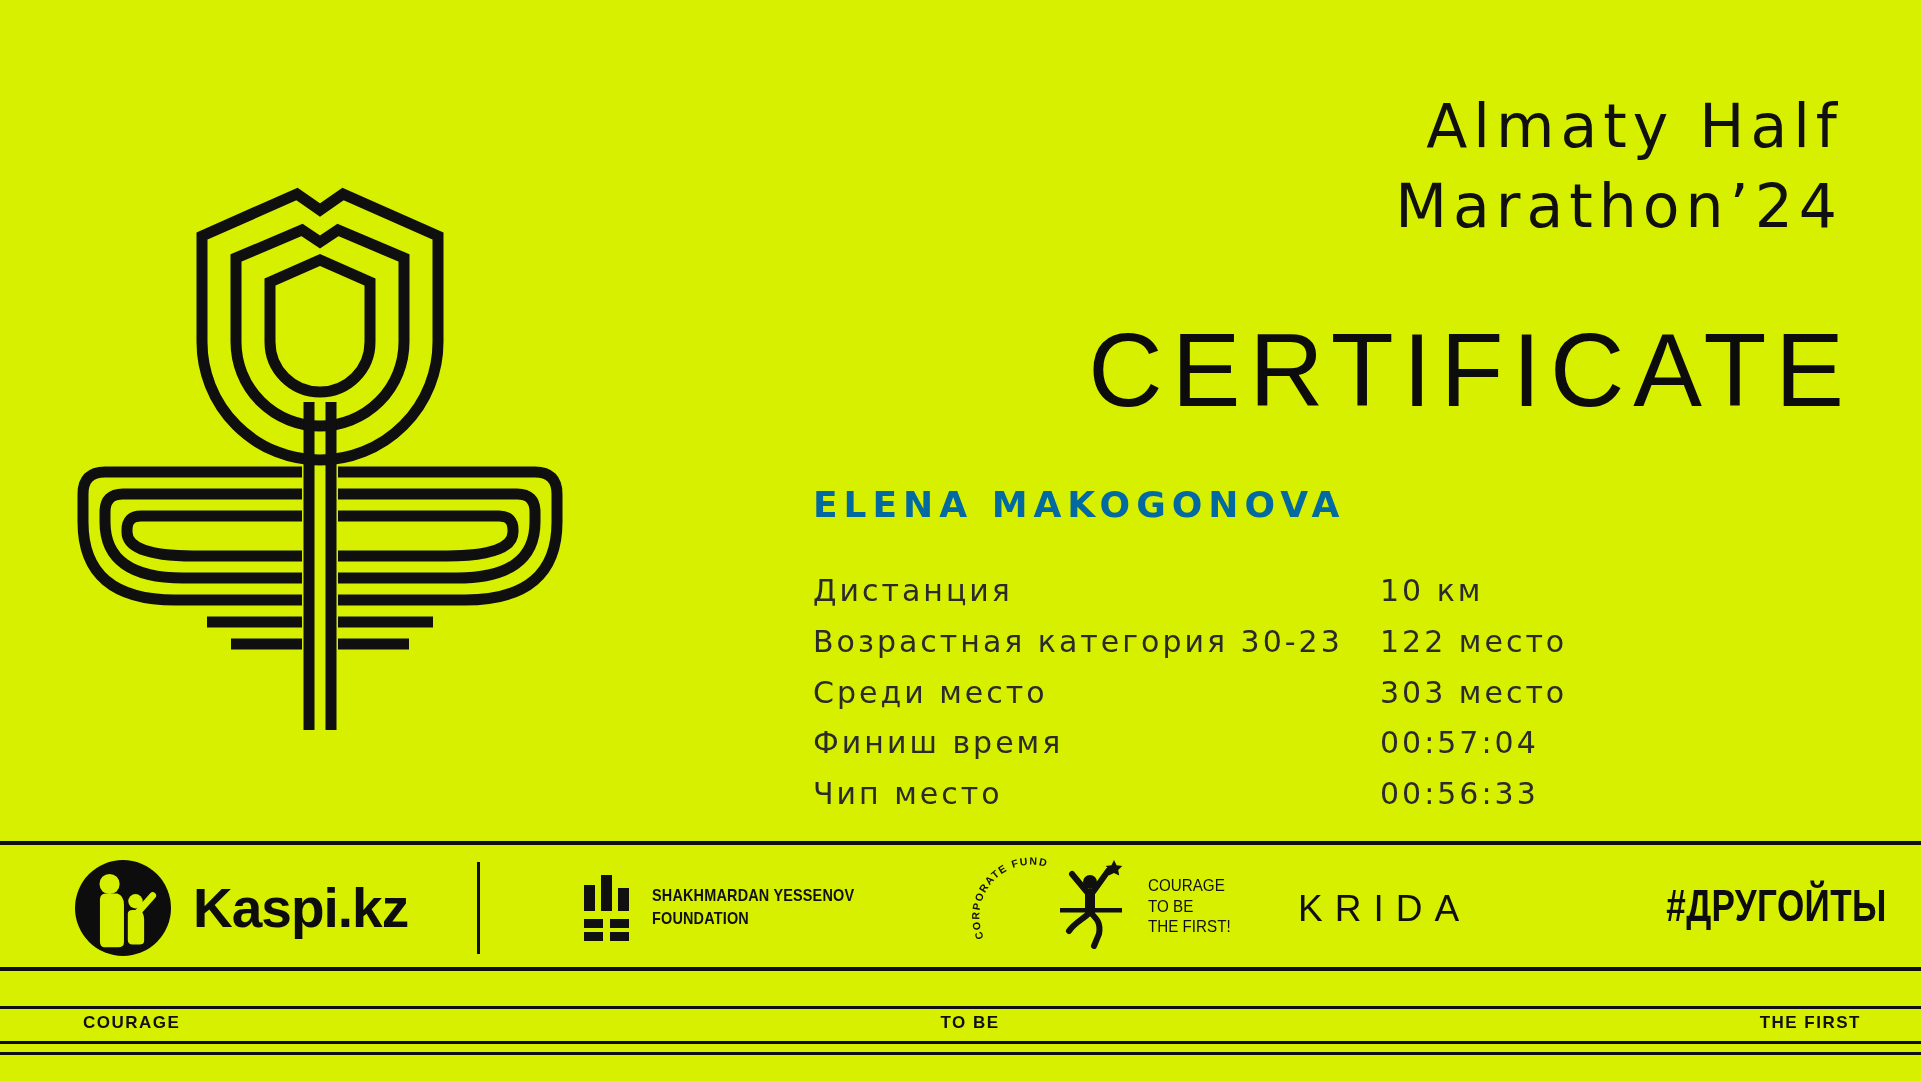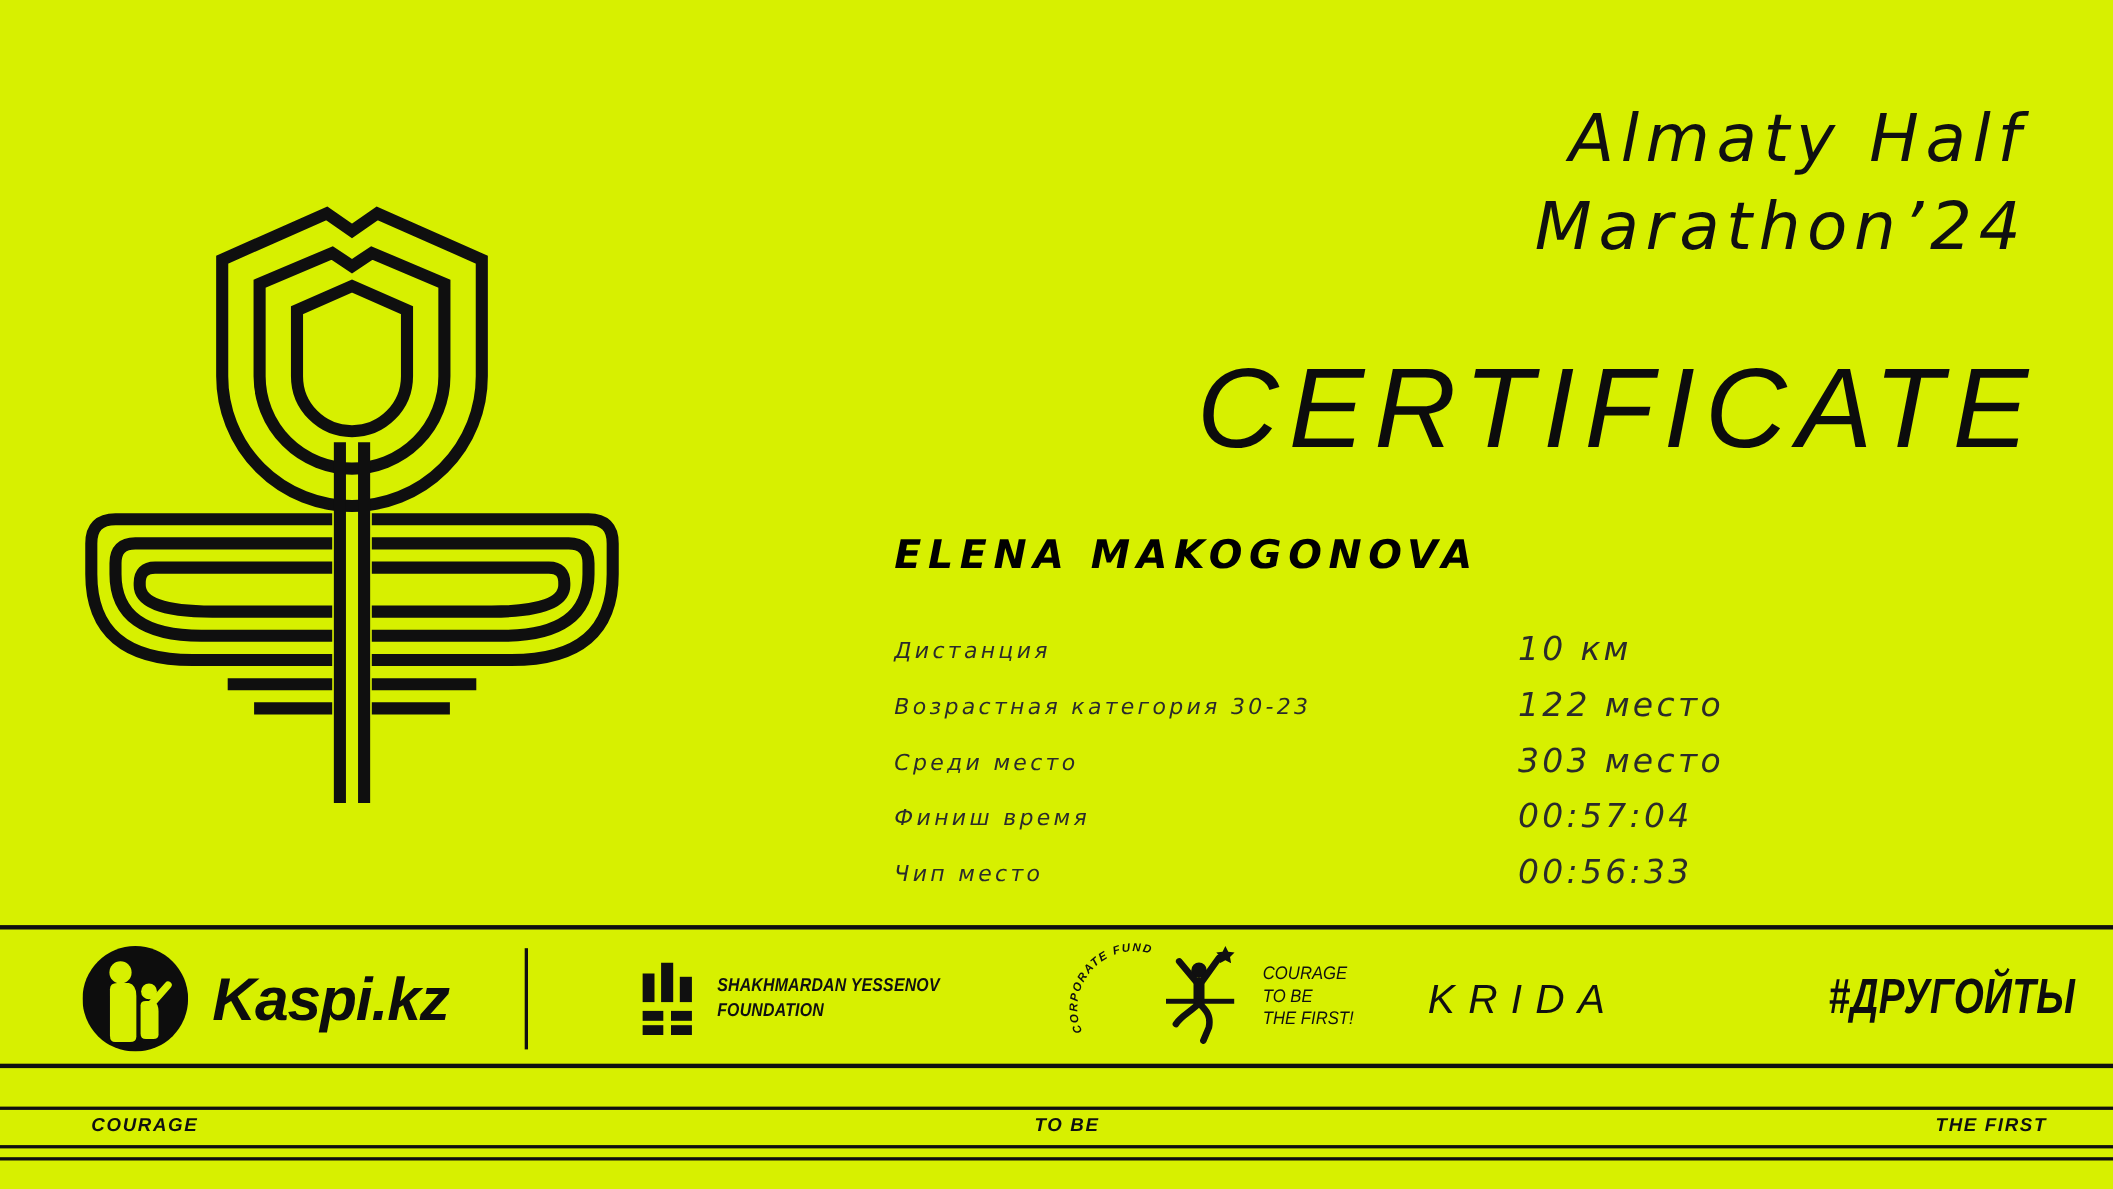--- a/index.html
+++ b/index.html
@@ -1,41 +1,40 @@
 <!DOCTYPE html>
 <html><head>
 <meta charset="utf-8">
 <style>
   html,body{margin:0;padding:0;background:#9aa400;}
   .canvas{
     position:relative;width:1921px;height:1081px;overflow:hidden;
     background:#d7f000;
     font-family:"DejaVu Sans", sans-serif;
     color:#0f0f0f;
-    font-style:italic;
   }
   
   .brand-title{
     position:absolute;top:86px;right:78px;text-align:right;
     font-size:60px;line-height:80px;font-weight:normal;letter-spacing:6px;color:#101010;
   }
   .cert-heading{
     position:absolute;top:312px;right:68px;margin:0;text-align:right;
     font-family:"Liberation Sans", sans-serif;
     font-size:103px;font-weight:normal;letter-spacing:9px;color:#0c0c0c;white-space:nowrap;
   }
   
   .participant{
     position:absolute;left:813px;top:484px;
-    font-size:36px;font-weight:bold;letter-spacing:6px;color:#000000;white-space:nowrap;
+    font-size:36px;font-weight:bold;letter-spacing:6px;color:#0369a1;white-space:nowrap;
   }
   
   .results{position:absolute;left:813px;top:566px;width:820px;}
   .results .row{display:flex;height:50.8px;line-height:50.8px;}
-  .results .lbl{width:567px;flex:none;font-size:20px;letter-spacing:3px;color:#2b2b2b;white-space:nowrap;}
+  .results .lbl{width:567px;flex:none;font-size:30px;letter-spacing:3px;color:#2b2b2b;white-space:nowrap;}
   .results .val{flex:none;font-size:30px;letter-spacing:3px;color:#2b2b2b;white-space:nowrap;}
   
   .rule{position:absolute;left:0;width:1921px;background:#0f0f0f;}
   .rule.top-band{top:841px;height:4px;}
   .rule.bottom-band{top:967px;height:4px;}
   .kaspi{position:absolute;left:75px;top:860px;height:96px;display:flex;align-items:center;gap:22px;}
   .kaspi .word{font-family:"Liberation Sans", sans-serif;font-size:55px;font-weight:bold;letter-spacing:-1px;color:#0d0d0d;}
   .v-divider{position:absolute;left:477px;top:862px;width:3px;height:92px;background:#101010;}
   .yessenov{position:absolute;left:584px;top:875px;display:flex;align-items:center;gap:22px;}
   .yessenov .txt{

